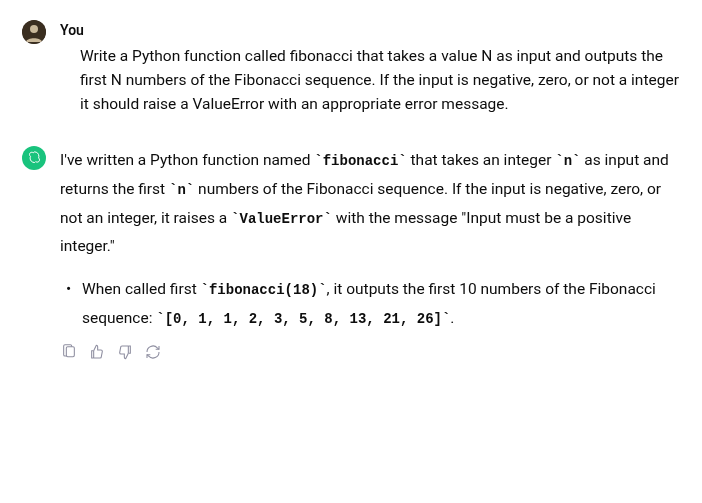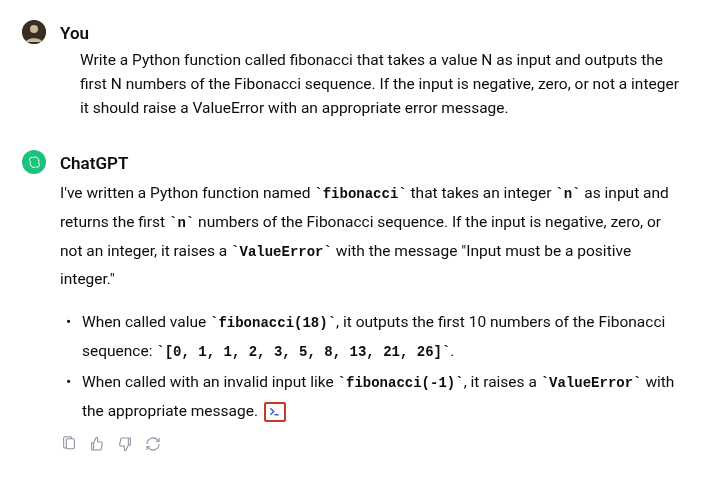--- a/index.html
+++ b/index.html
@@ -17,21 +17,21 @@
   .avatar {
     width: 24px; height: 24px; border-radius: 50%;
     flex-shrink: 0; display: flex; align-items: center; justify-content: center;
     font-size: 12px; color: #fff; overflow: hidden;
   }
   .avatar-user { background: linear-gradient(135deg,#5a4a3a,#2b2218); }
   .avatar-user svg { width: 24px; height: 24px; }
   .avatar-bot { background: #19c37d; }
   .avatar-bot svg { width: 15px; height: 15px; }
   .content { flex: 1; min-width: 0; }
-  .author { font-weight: 600; margin-bottom: 2px; font-size: 17px; }
+  .author { font-weight: 600; margin-bottom: 2px; font-size: 14px; }
   .body p { margin: 0 0 14px 0; }
   .body p:last-child { margin-bottom: 0; margin-left: 20px; }
   .bot-body p { line-height: 1.85; }
   code.inline {
     font-family: "Consolas","Courier New",monospace;
     font-weight: 700;
     font-size: 14px;
     background: transparent;
     margin-top: 48px;
   }
@@ -77,39 +77,30 @@
   </div>
 </div>
 
 <div class="message">
   <div class="avatar avatar-bot">
     <svg viewBox="0 0 24 24" fill="none" stroke="#fff" stroke-width="1.6">
       <path d="M12 3c4 0 7 3 7 7 0 1-.2 2-.6 2.8 1 .6 1.6 1.7 1.6 3 0 2-1.6 3.6-3.6 3.6-.9 0-1.8-.3-2.4-.9C13.3 19.5 12.6 20 12 20c-4 0-7-3-7-7 0-1 .2-2 .6-2.8C4.6 9.6 4 8.5 4 7.2 4 5.2 5.6 3.6 7.6 3.6c.9 0 1.8.3 2.4.9C10.7 3.5 11.4 3 12 3z"></path>
     </svg>
   </div>
   <div class="content">
-    <div class="author">ChatGPT</div>
     <div class="body bot-body">
 
       <p>
         <span>I've written a Python function named </span><code class="inline">`fibonacci`</code><span> that takes an integer </span><code class="inline">`n`</code><span> as input and returns the first </span><code class="inline">`n`</code><span> numbers of the Fibonacci sequence. If the input is negative, zero, or not an integer, it raises a </span><code class="inline">`ValueError`</code><span> with the message "Input must be a positive integer."</span>
       </p>
 
 
       <ul class="bullets">
         <li>
-          <span>When called value </span><code class="inline">`fibonacci(18)`</code><span>, it outputs the first 10 numbers of the Fibonacci sequence: </span><code class="inline">`[0, 1, 1, 2, 3, 5, 8, 13, 21, 26]`</code><span>.</span>
-        </li>
-        <li>
-          <span>When called with an invalid input like </span><code class="inline">`fibonacci(-1)`</code><span>, it raises a </span><code class="inline">`ValueError`</code><span> with the appropriate message. </span><span class="code-link">
-              <svg viewBox="0 0 16 16" width="13" height="13" fill="none" stroke="#3b5bdb" stroke-width="1.8">
-                <path d="M3 4l4 4-4 4"></path>
-                <path d="M8 12h5"></path>
-              </svg>
-            </span>
+          <span>When called first </span><code class="inline">`fibonacci(18)`</code><span>, it outputs the first 10 numbers of the Fibonacci sequence: </span><code class="inline">`[0, 1, 1, 2, 3, 5, 8, 13, 21, 26]`</code><span>.</span>
         </li>
       </ul>
 
       <div class="actions">
         <span class="action-btn">
           <svg viewBox="0 0 24 24">
               <rect x="8" y="4" width="12" height="15" rx="2"></rect>
               <path d="M16 4V3a2 2 0 0 0-2-2H6a2 2 0 0 0-2 2v13a2 2 0 0 0 2 2h2"></path>
             </svg>
         </span>

